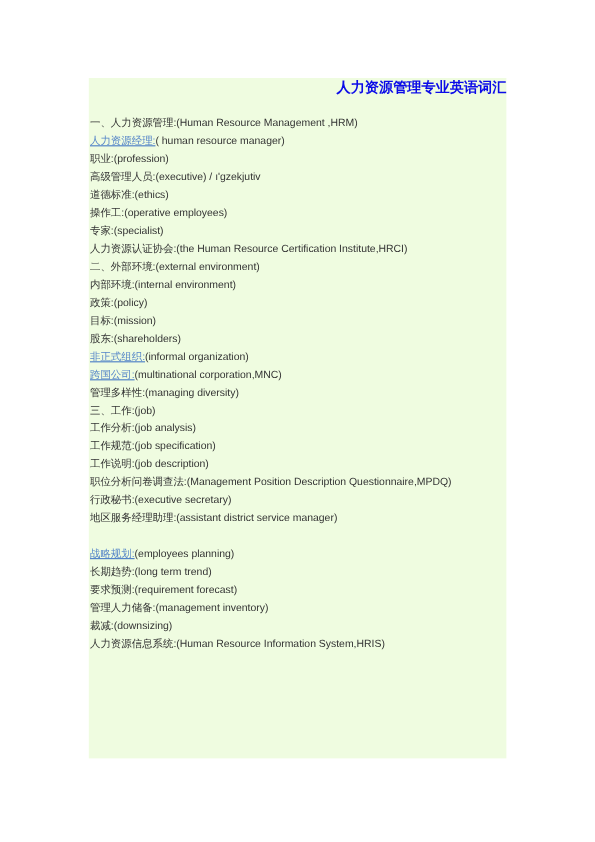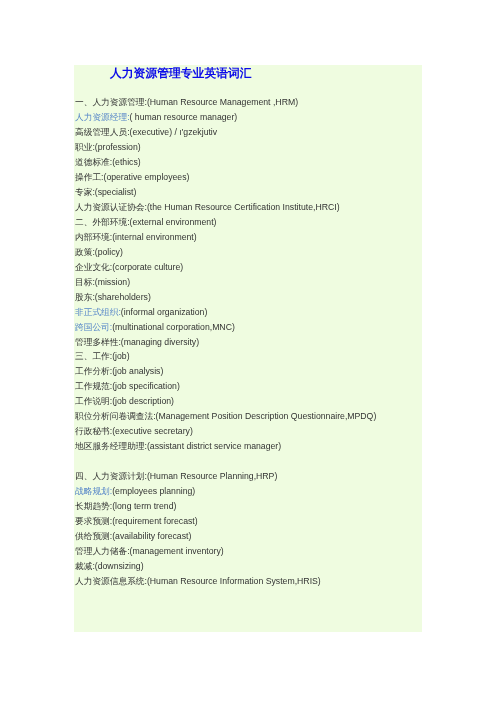--- a/index.html
+++ b/index.html
@@ -1,60 +1,57 @@
 <!DOCTYPE html>
 <html><head>
 <meta charset="utf-8">
 <style>
   html,body{margin:0;padding:0;background:#ffffff;}
   body{width:496px;height:702px;overflow:hidden;
        font-family:"Liberation Sans",sans-serif;
        -webkit-font-smoothing:antialiased;}
   .page{position:absolute;left:74px;top:65px;width:348px;height:567px;
         background:#EFFCE0;}
-  .doc-title{position:absolute;left:0;top:0;width:348px;text-align:left;
-        color:#0B0BE8;font-weight:bold;font-size:11.8px;line-height:16px;transform:translateZ(0);padding-left:36px;}
+  .doc-title{position:absolute;left:0;top:0;width:348px;text-align:right;
+        color:#0B0BE8;font-weight:bold;font-size:11.8px;line-height:16px;transform:translateZ(0);}
   .lines{position:absolute;left:1px;top:30px;width:348px;
         font-size:8.7px;color:#333333;}
   .ln{height:14.98px;line-height:14.98px;white-space:nowrap;transform:translateZ(0);}
-  .blue .cn{color:#5585C8;}
+  .blue .cn{color:#5585C8;text-decoration:underline;}
 </style>
 </head>
 <body>
 
 <div class="page">
   <div class="doc-title">人力资源管理专业英语词汇</div>
   <div class="lines">
       <div class="ln"><span class="cn">一、人力资源管理:</span><span class="en">(Human Resource Management ,HRM)</span></div>
       <div class="ln blue"><span class="cn">人力资源经理:</span><span class="en">( human resource manager)</span></div>
+      <div class="ln"><span class="cn">职业:</span><span class="en">(profession)</span></div>
       <div class="ln"><span class="cn">高级管理人员:</span><span class="en">(executive) / ı'gzekjutiv</span></div>
-      <div class="ln"><span class="cn">职业:</span><span class="en">(profession)</span></div>
       <div class="ln"><span class="cn">道德标准:</span><span class="en">(ethics)</span></div>
       <div class="ln"><span class="cn">操作工:</span><span class="en">(operative employees)</span></div>
       <div class="ln"><span class="cn">专家:</span><span class="en">(specialist)</span></div>
       <div class="ln"><span class="cn">人力资源认证协会:</span><span class="en">(the Human Resource Certification Institute,HRCI)</span></div>
       <div class="ln"><span class="cn">二、外部环境:</span><span class="en">(external environment)</span></div>
       <div class="ln"><span class="cn">内部环境:</span><span class="en">(internal environment)</span></div>
       <div class="ln"><span class="cn">政策:</span><span class="en">(policy)</span></div>
-      <div class="ln"><span class="cn">企业文化:</span><span class="en">(corporate culture)</span></div>
       <div class="ln"><span class="cn">目标:</span><span class="en">(mission)</span></div>
       <div class="ln"><span class="cn">股东:</span><span class="en">(shareholders)</span></div>
       <div class="ln blue"><span class="cn">非正式组织:</span><span class="en">(informal organization)</span></div>
       <div class="ln blue"><span class="cn">跨国公司:</span><span class="en">(multinational corporation,MNC)</span></div>
       <div class="ln"><span class="cn">管理多样性:</span><span class="en">(managing diversity)</span></div>
       <div class="ln"><span class="cn">三、工作:</span><span class="en">(job)</span></div>
       <div class="ln"><span class="cn">工作分析:</span><span class="en">(job analysis)</span></div>
       <div class="ln"><span class="cn">工作规范:</span><span class="en">(job specification)</span></div>
       <div class="ln"><span class="cn">工作说明:</span><span class="en">(job description)</span></div>
       <div class="ln"><span class="cn">职位分析问卷调查法:</span><span class="en">(Management Position Description Questionnaire,MPDQ)</span></div>
       <div class="ln"><span class="cn">行政秘书:</span><span class="en">(executive secretary)</span></div>
       <div class="ln"><span class="cn">地区服务经理助理:</span><span class="en">(assistant district service manager)</span></div>
       <div class="ln"><span class="cn"></span><span class="en"></span></div>
-      <div class="ln"><span class="cn">四、人力资源计划:</span><span class="en">(Human Resource Planning,HRP)</span></div>
       <div class="ln blue"><span class="cn">战略规划:</span><span class="en">(employees planning)</span></div>
       <div class="ln"><span class="cn">长期趋势:</span><span class="en">(long term trend)</span></div>
       <div class="ln"><span class="cn">要求预测:</span><span class="en">(requirement forecast)</span></div>
-      <div class="ln"><span class="cn">供给预测:</span><span class="en">(availability forecast)</span></div>
       <div class="ln"><span class="cn">管理人力储备:</span><span class="en">(management inventory)</span></div>
       <div class="ln"><span class="cn">裁减:</span><span class="en">(downsizing)</span></div>
       <div class="ln"><span class="cn">人力资源信息系统:</span><span class="en">(Human Resource Information System,HRIS)</span></div>
     </div>
 </div>
 
 </body></html>

